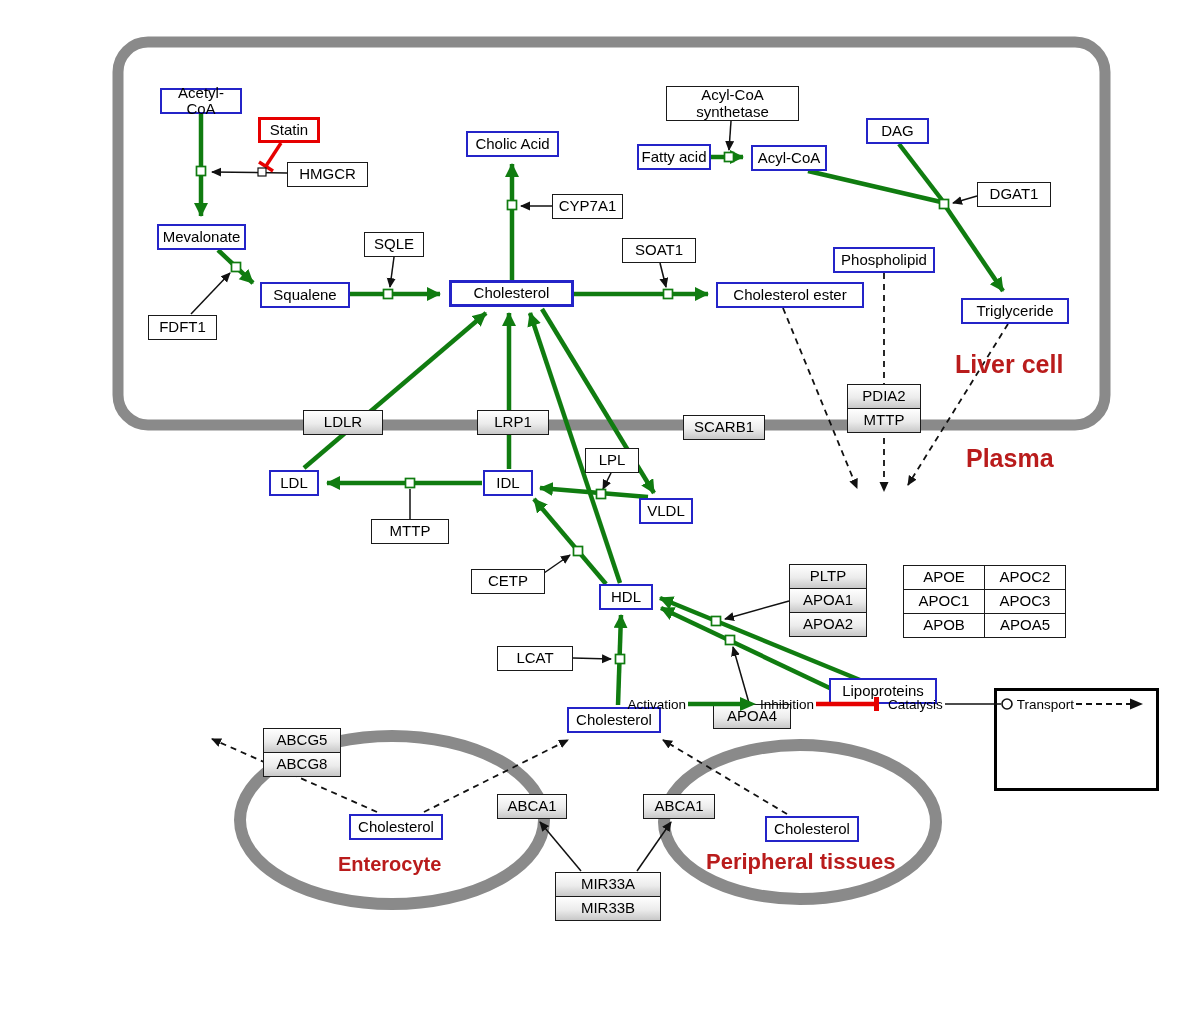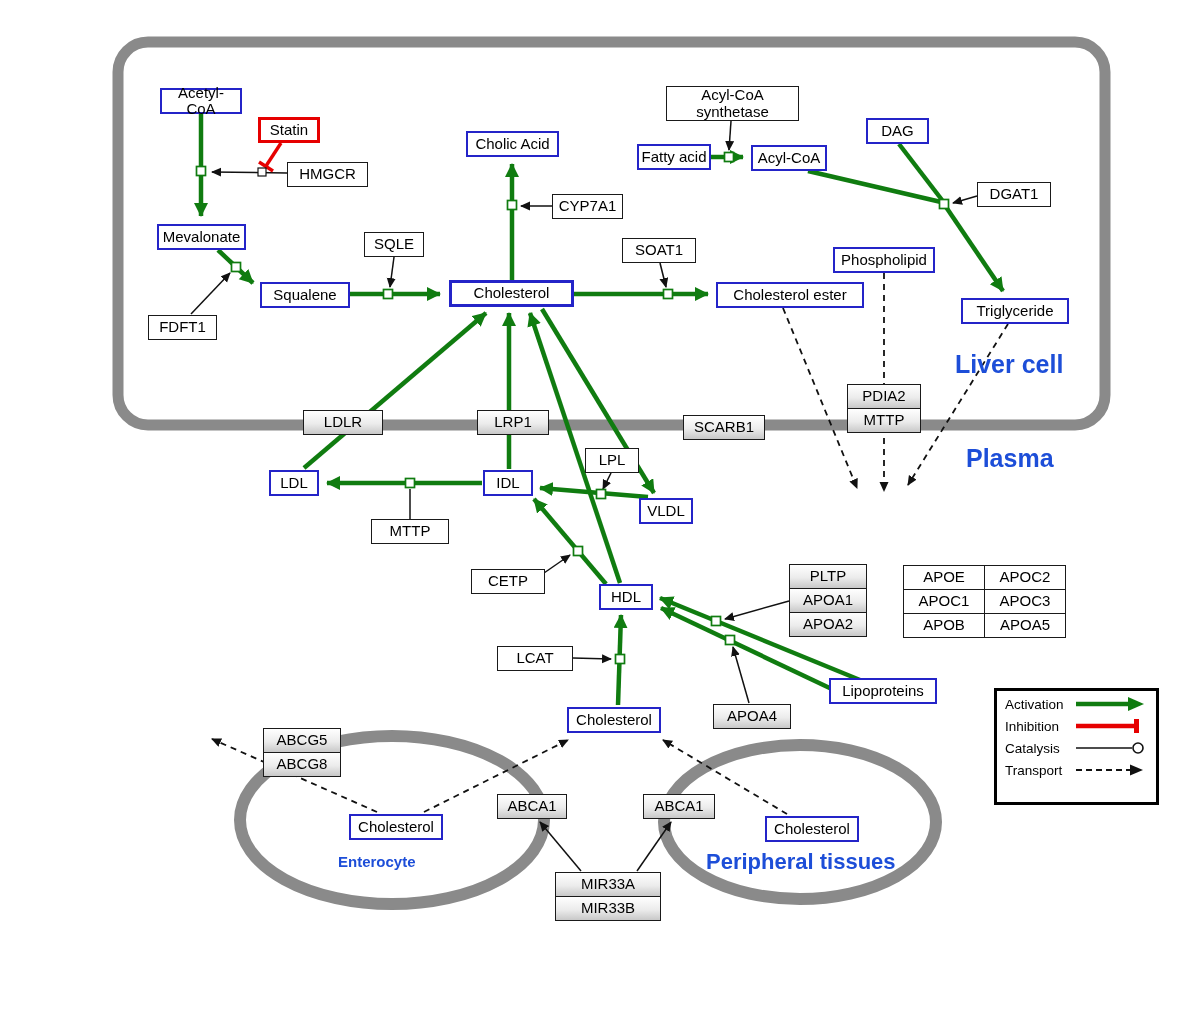--- a/index.html
+++ b/index.html
@@ -8,24 +8,24 @@
   .canvas { position:absolute; left:0; top:0; }
   .node { position:absolute; display:flex; align-items:center; justify-content:center;
           text-align:center; background:#fff; font-size:15px; color:#000; line-height:1.1; padding:0 2px; }
   .metab { border:2px solid #2424c8; }
   .metab.strong { border-width:3px; }
   .drug { border:3px solid #e60000; }
   .enzyme { border:1.5px solid #1a1a1a; }
   .transporter { border:1.5px solid #1a1a1a;
           background:linear-gradient(to bottom,#ffffff 0%,#ececec 55%,#c8c8c8 100%); }
   .tcell { border:1px solid #1a1a1a;margin-top:42px; }
-  .region-label { position:absolute; font-weight:bold; color:#1d4ed8; white-space:nowrap; }
-  .legend { position:absolute; left:994px; top:688px; width:165px; height:117px;
-          border:3px solid #000; background:#fff; display:flex; flex-direction:column;
-          justify-content:flex-start; padding:2px 8px; }
+  .region-label { position:absolute; font-weight:bold; color:#b91c1c; white-space:nowrap; }
+  .legend { position:absolute; left:994px; top:688px; width:165px; height:103px;
+          border:3px solid #000; background:#fff; display:flex; flex-direction:row;
+          justify-content:flex-end; padding:2px 8px; }
   .legend-row { display:flex; align-items:center; justify-content:space-between; height:22px; }
   .legend-label { font-size:13.5px; color:#000; }
 </style>
 </head>
 <body>
 
 <div class="stage">
 
   <svg class="canvas" width="1200" height="1013" viewBox="0 0 1200 1013">
     <defs>
@@ -172,21 +172,21 @@
   <div class="node transporter" style="left:263px;top:752px;width:78px;height:25px">ABCG8</div>
   <div class="node metab" style="left:349px;top:814px;width:94px;height:26px">Cholesterol</div>
   <div class="node transporter" style="left:497px;top:794px;width:70px;height:25px">ABCA1</div>
   <div class="node transporter" style="left:643px;top:794px;width:72px;height:25px">ABCA1</div>
   <div class="node metab" style="left:765px;top:816px;width:94px;height:26px">Cholesterol</div>
   <div class="node transporter" style="left:555px;top:872px;width:106px;height:25px">MIR33A</div>
   <div class="node transporter" style="left:555px;top:896px;width:106px;height:25px">MIR33B</div>
 
   <div class="region-label" style="left:955px;top:350px;font-size:25px">Liver cell</div>
   <div class="region-label" style="left:966px;top:444px;font-size:25px">Plasma</div>
-  <div class="region-label" style="left:338px;top:853px;font-size:15px">Enterocyte</div>
+  <div class="region-label" style="left:338px;top:853px;font-size:20px">Enterocyte</div>
   <div class="region-label" style="left:706px;top:849px;font-size:22px">Peripheral tissues</div>
 
   <div class="legend">
     <div class="legend-row">
       <span class="legend-label">Activation</span>
       <svg width="74" height="16">
         <line x1="2" y1="8" x2="54" y2="8" stroke="#107c10" stroke-width="4.5"></line>
         <polygon points="54,1 70,8 54,15" fill="#107c10"></polygon>
       </svg>
     </div>

